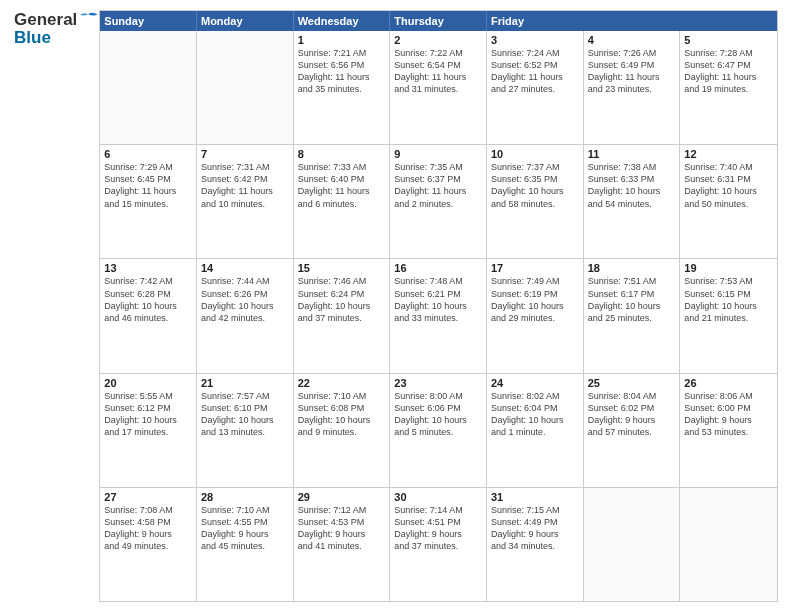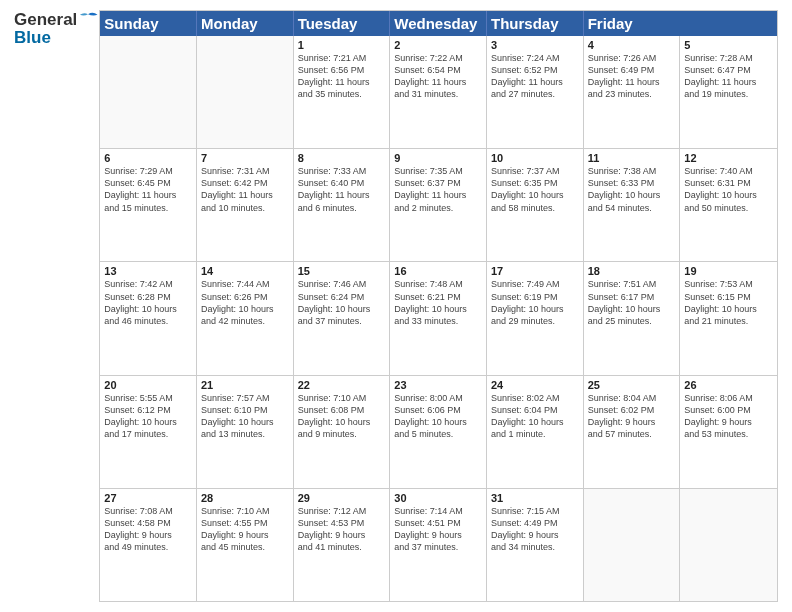--- a/index.html
+++ b/index.html
@@ -46,21 +46,21 @@
       flex-direction: column;
       border: 1px solid #ccc;
     }
     .cal-header-row {
       display: grid;
       grid-template-columns: repeat(7, 1fr);
       background: #2e5fa3;
     }
     .cal-header-cell {
       color: #fff;
-      font-size: 15px;
+      font-size: 11px;
       font-weight: bold;
       padding: 4px 4px;
       border-right: 1px solid #5577bb;
       text-align: left;
     }
     .cal-header-cell:last-child {
       border-right: none;
     }
     .cal-body {
       flex: 1;
@@ -122,21 +122,20 @@
     <div class="title-block">
       <div class="month-title"></div>
       <div class="subtitle"></div>
     </div>
   </div>
 
   <div class="calendar">
     <div class="cal-header-row">
     <div class="cal-header-cell">Sunday</div>
         <div class="cal-header-cell">Monday</div>
-        <div class="cal-header-cell">Tuesday</div>
         <div class="cal-header-cell">Wednesday</div>
         <div class="cal-header-cell">Thursday</div>
         <div class="cal-header-cell">Friday</div>
       </div>
     <div class="cal-body">
     <div class="cal-row">
           <div class="cal-cell empty"></div>
           <div class="cal-cell empty"></div>
           <div class="cal-cell">
             <span class="day-num">1</span>

